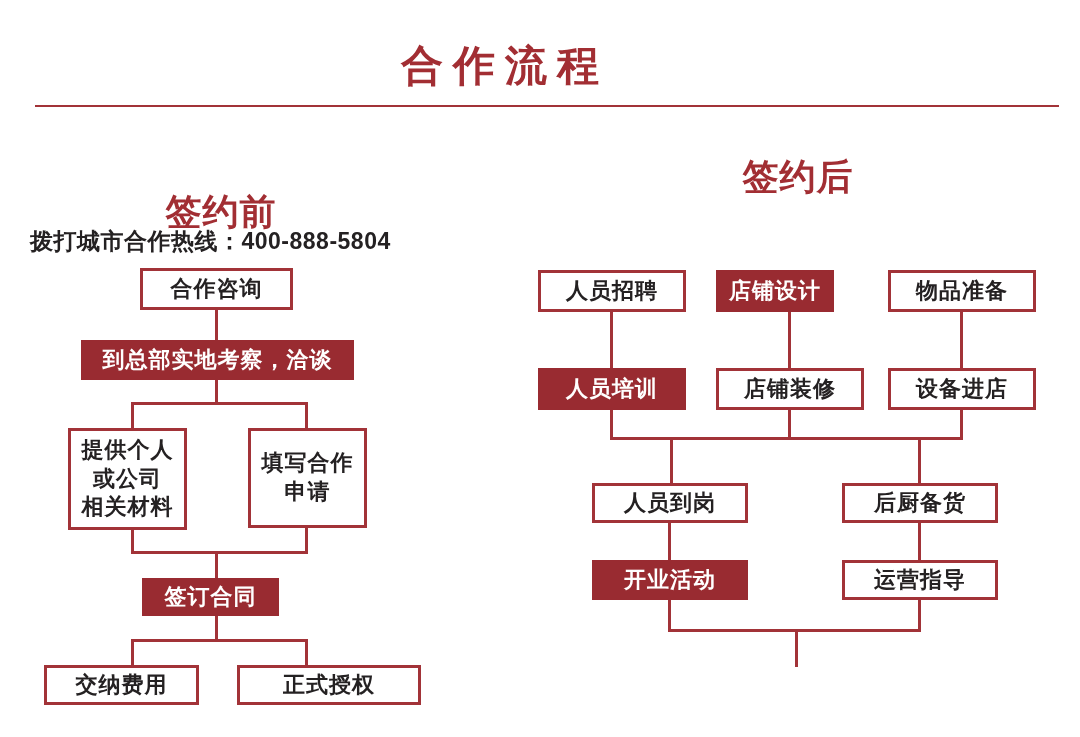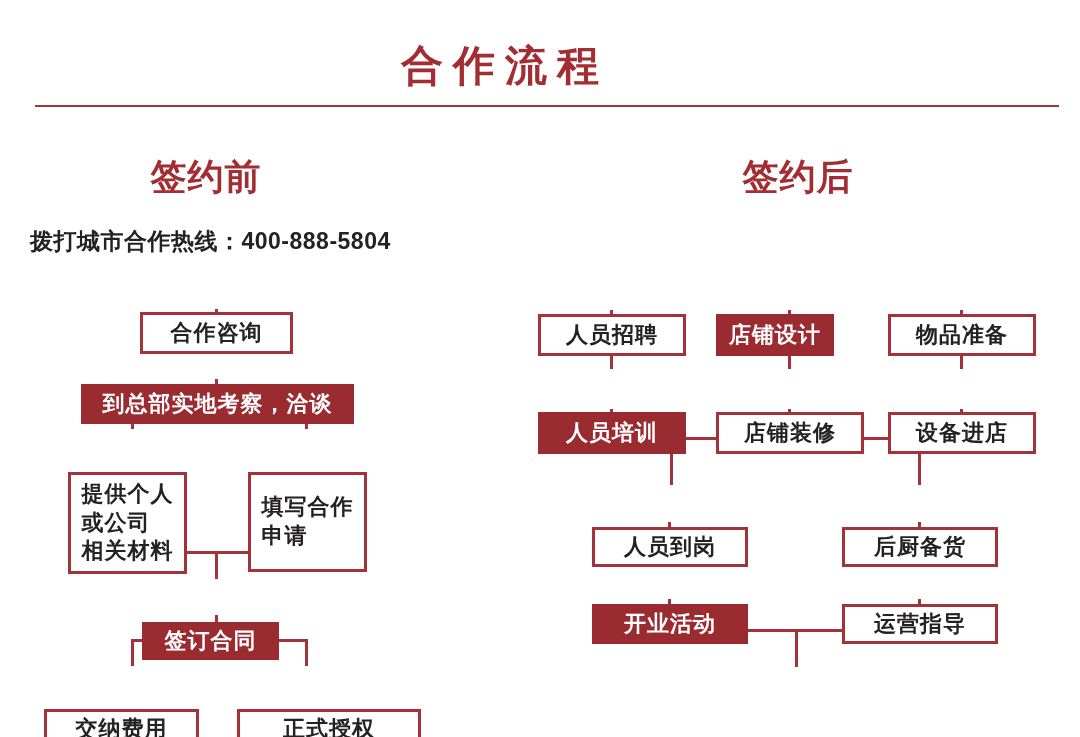--- a/index.html
+++ b/index.html
@@ -29,21 +29,21 @@
   }
   .heading {
     position: absolute;
     top: 153px; width: 220px;
     text-align: center;
     font-size: 36px;
     font-weight: bold;
     color: var(--accent, #a22e33);
     letter-spacing: 1px;
   }
-  .heading-left  { left: 96px; }
+  .heading-left  { left: 111px; margin-top: 35px; }
   .heading-right { left: 688px; }
   .hotline {
     position: absolute;
     left: 30px; top: 226px;
     font-size: 23px;
     font-weight: bold;
     color: var(--text, #242122);
     letter-spacing: 0.5px;
   }
   .box {
@@ -51,23 +51,23 @@
     box-sizing: border-box;
     border: 3px solid var(--line, #a23338);
     background: #ffffff;
     color: var(--text, #242122);
     font-size: 22px;
     font-weight: bold;
     line-height: 1.3;
     display: flex;
     align-items: center;
     justify-content: center;
+    text-align: center;
     white-space: pre-line;
     letter-spacing: 1px;
-    margin-top: 44px;
   }
   .box.filled {
     background: var(--fill, #992b31);
     border-color: var(--fill, #992b31);
     color: #ffffff;
   }
   .ln {
     position: absolute;
     background: var(--line, #a23338);
   }

